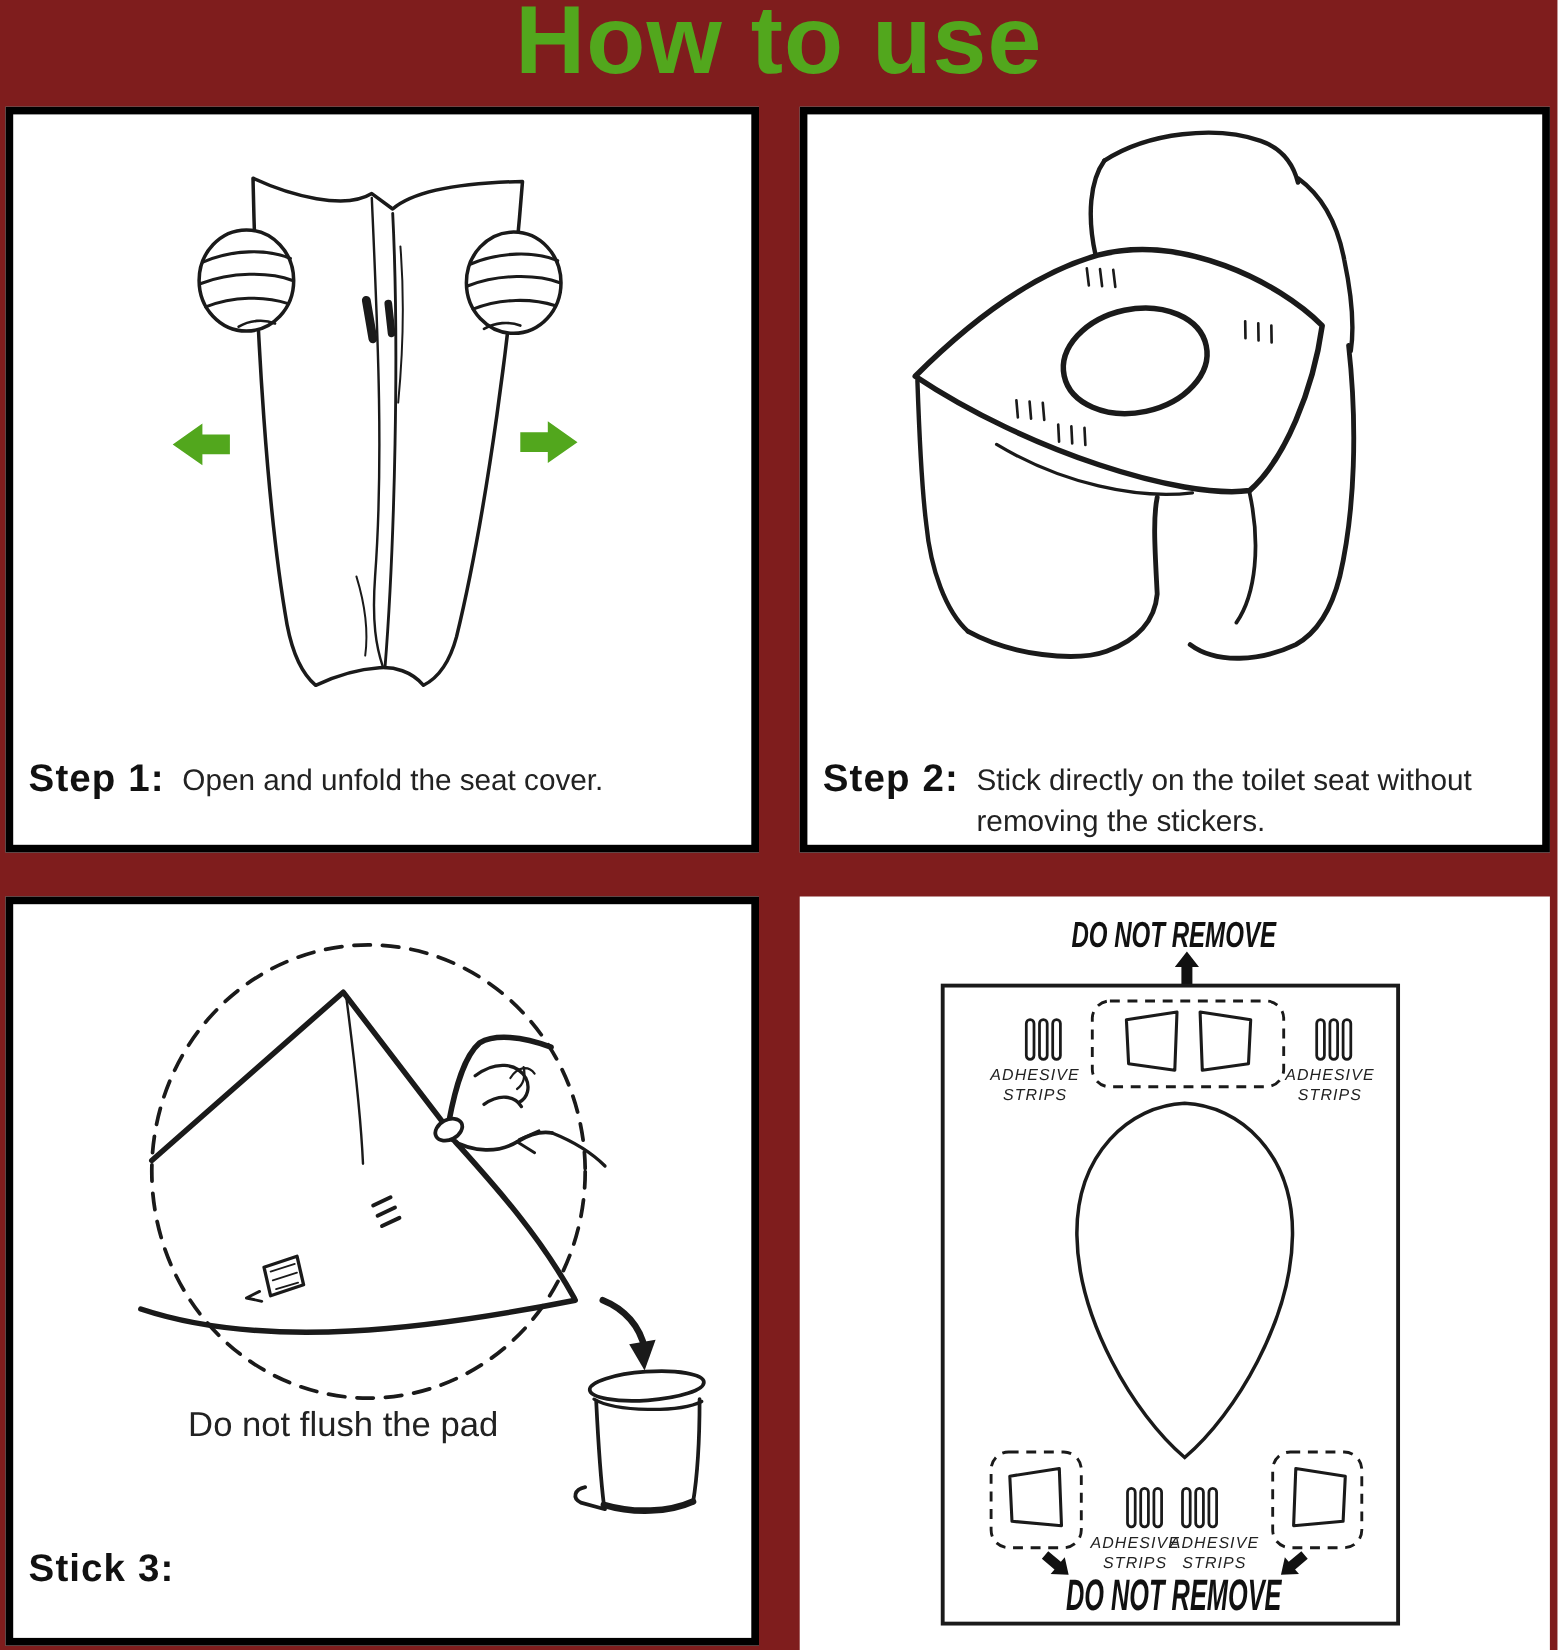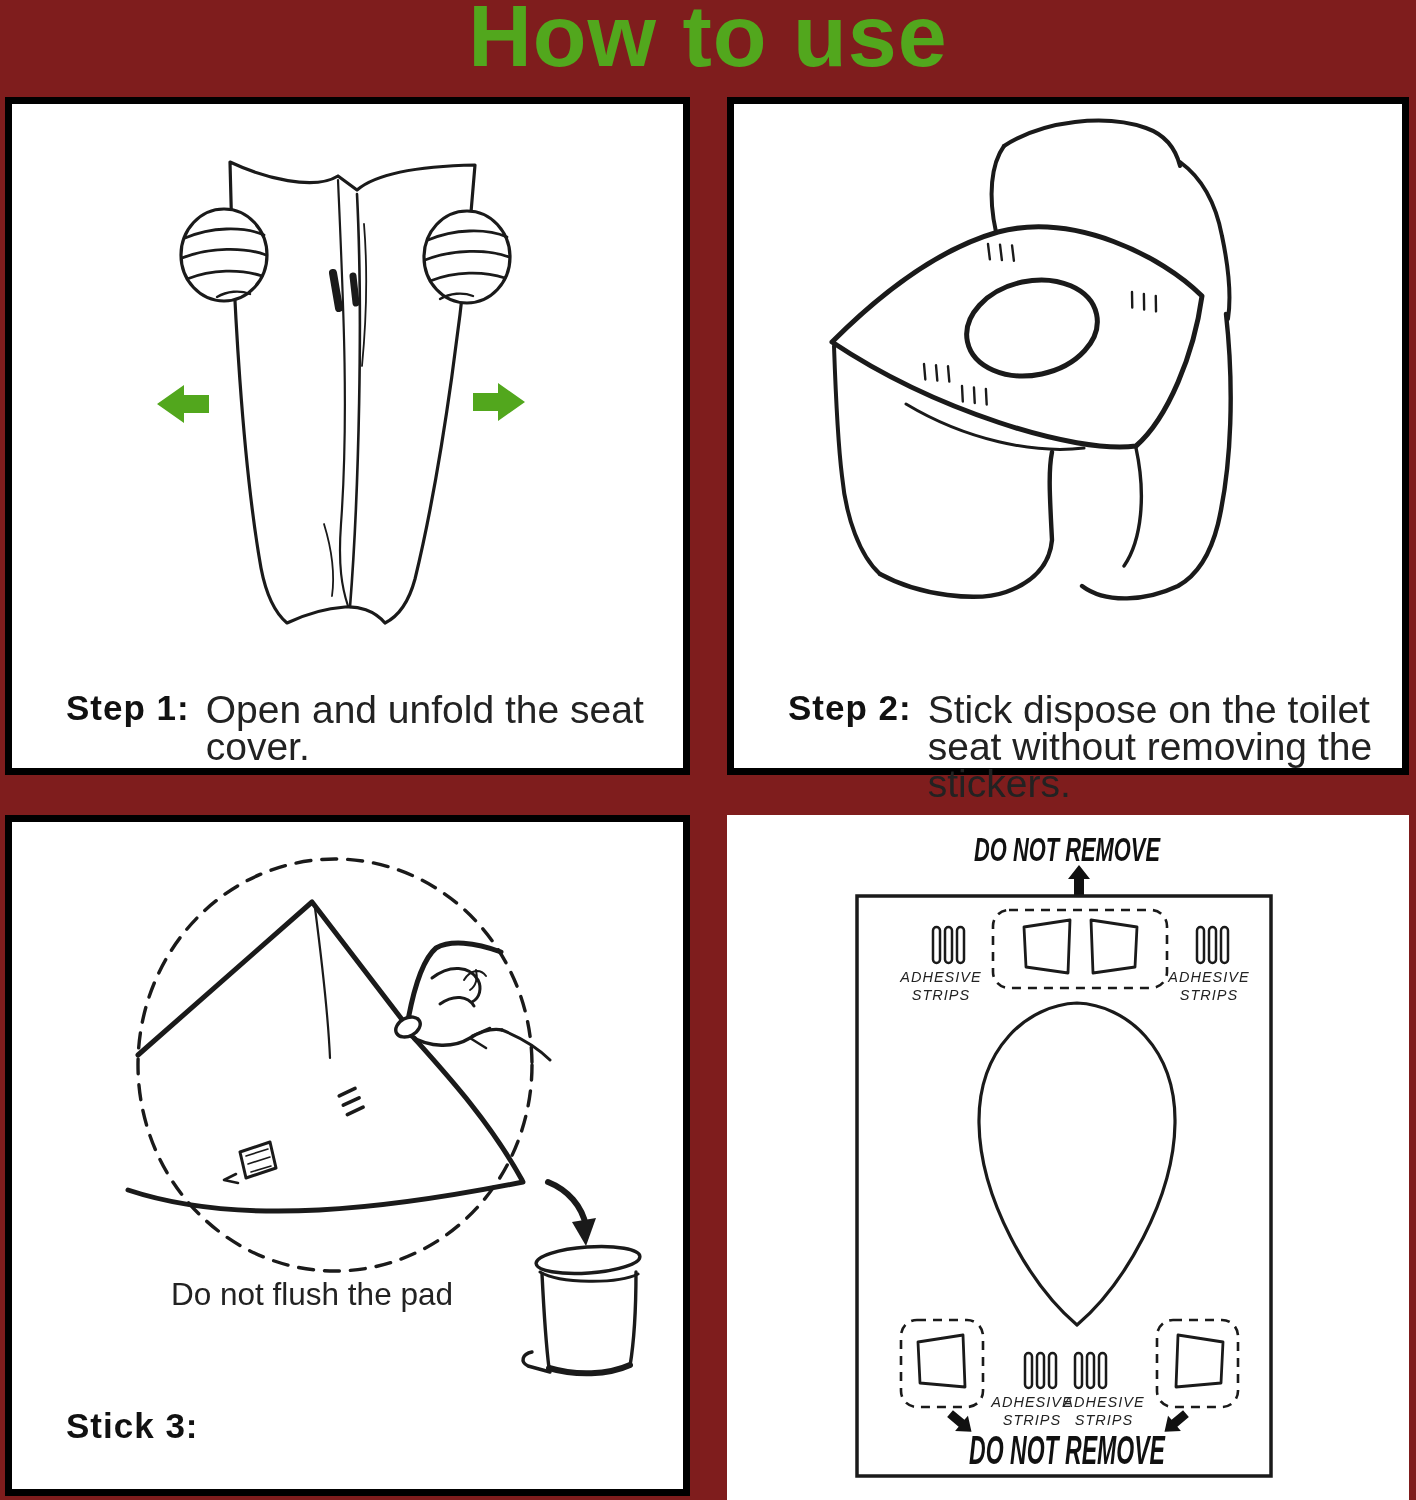--- a/index.html
+++ b/index.html
@@ -7,23 +7,23 @@
         font-family:"Liberation Sans",sans-serif;color:#1a1a1a;}
   .title{position:absolute;top:-14px;left:0;width:100%;margin:0;text-align:center;
          font-size:88px;font-weight:800;letter-spacing:1px;color:#52a71d;line-height:100px;}
   .panel{position:absolute;box-sizing:border-box;background:#fff;}
   .boxed{border:7px solid #000;}
   #panel-step1{left:5px;top:97px;width:685px;height:678px;}
   #panel-step2{left:727px;top:97px;width:682px;height:678px;}
   #panel-step3{left:5px;top:815px;width:685px;height:681px;}
   #panel-diagram{left:727px;top:815px;width:682px;height:685px;font-style:italic;}
   .sketch{position:absolute;left:0;top:0;width:100%;height:100%;}
-  .caption{position:absolute;top:584px;left:14px;right:4px;display:flex;gap:16px;align-items:flex-start;margin-left:40px;}
+  .caption{position:absolute;top:584px;left:14px;right:4px;display:flex;gap:16px;align-items:flex-start;}
   .step-label{font-weight:700;font-size:35px;line-height:40px;letter-spacing:1px;white-space:nowrap;color:#111;}
-  .step-text{font-size:39px;line-height:37px;color:#222;max-width:500px;padding-top:3px;}
+  .step-text{font-size:27px;line-height:37px;color:#222;max-width:500px;padding-top:3px;}
   .note-text{position:absolute;left:60px;top:454px;width:480px;text-align:center;
              font-size:31.5px;color:#222;}
   .dnr{font-weight:700;fill:#111;font-family:"Liberation Sans",sans-serif;}
   .adh{font-size:14.5px;letter-spacing:1px;fill:#222;font-family:"Liberation Sans",sans-serif;}
 </style>
 </head>
 <body>
 
 <div class="page">
 
@@ -91,21 +91,21 @@
         <g>
           <path d="M100,242 C102,300 104,340 108,372 C112,414 126,452 146,470"></path>
           <path d="M146,470 C186,492 244,498 272,488 C300,478 316,460 318,436 C316,396 314,368 318,348" stroke-width="4.4"></path>
           <path d="M402,344 C412,390 408,436 390,462" stroke-width="3.4"></path>
           <path d="M172,300 C232,336 300,350 350,344" stroke-width="3"></path>
         </g>
       </g>
     </svg>
     <div class="caption">
       <span class="step-label">Step 2:</span>
-      <span class="step-text">Stick dispose on the toilet seat without removing the stickers.</span>
+      <span class="step-text">Stick directly on the toilet seat without removing the stickers.</span>
     </div>
   </section>
 
   <section class="panel boxed" id="panel-step3">
     <svg class="sketch" viewBox="0 0 671 667">
       <g stroke="#1a1a1a" fill="none" stroke-linecap="round" stroke-linejoin="round">
         <ellipse cx="323" cy="243" rx="197" ry="206" stroke-width="3.4" stroke-dasharray="15 11"></ellipse>
         <g>
           <path d="M126,233 L300,80 L395,204" stroke-width="5"></path>
           <path d="M116,368 C230,406 380,386 511,360" stroke-width="5"></path>

